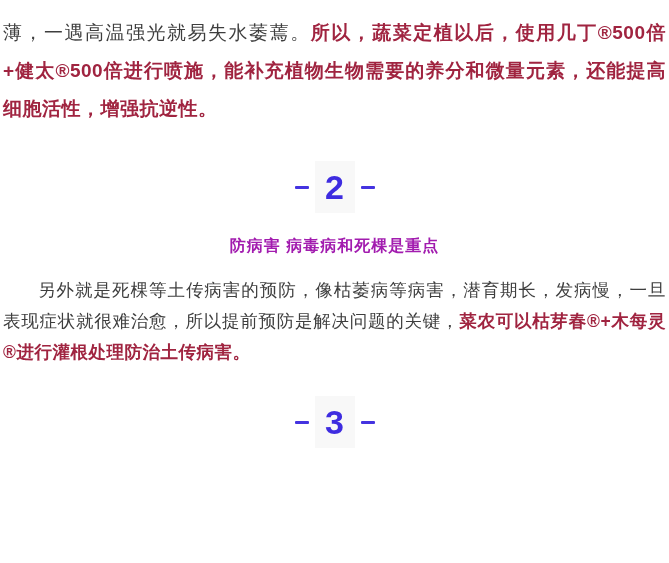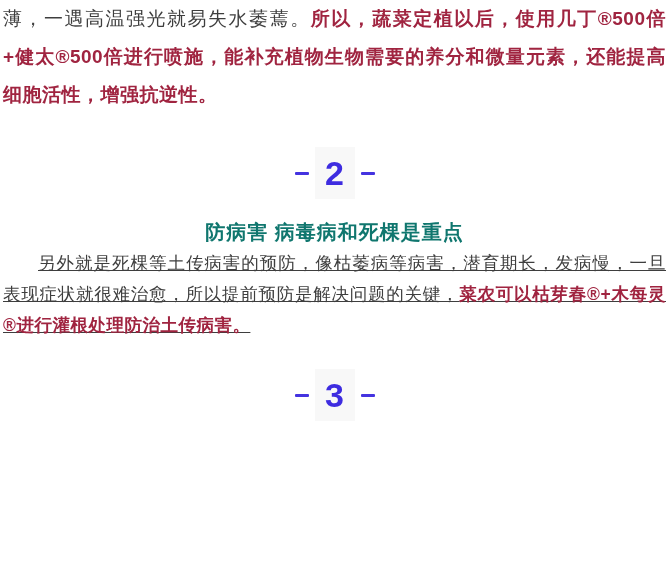--- a/index.html
+++ b/index.html
@@ -6,21 +6,21 @@
   html, body {
     width: 669px;
     height: 563px;
     background: #ffffff;
     overflow: hidden;
     font-family: "Liberation Sans", "DejaVu Sans", sans-serif;
   }
   .article {
     width: 669px;
     height: 479px;
-    padding: 0 3px 0 3px;
+    padding: 14px 3px 0 3px;
   }
   .para {
     text-align: justify;
     color: #3e3e3e;
     letter-spacing: 0.5px;
   }
   .para-lead {
     font-size: 19px;
     line-height: 38px;
   }
@@ -56,30 +56,30 @@
     line-height: 1;
   }
   .dash {
     width: 14px;
     height: 3px;
     background: #4433e0;
     border-radius: 1px;
   }
   .section-heading {
     text-align: center;
-    font-size: 20px;
+    font-size: 16px;
     font-weight: bold;
-    color: #0f766e;
+    color: #a21caf;
     line-height: 24px;
     letter-spacing: 1px;
   }
   .heading-2 { margin-top: 21px; }
   .heading-3 { margin-top: 20px; }
   .para-2 { margin-top: 36px; }
-  .para-3 { margin-top: 4px; text-decoration: underline; }
+  .para-3 { margin-top: 17px; }
 </style>
 </head>
 <body>
 
 <div class="article">
 
   <p class="para para-lead"><span>薄，一遇高温强光就易失水萎蔫。</span><span class="em-red">所以，蔬菜定植以后，使用几丁®500倍+健太®500倍进行喷施，能补充植物生物需要的养分和微量元素，还能提高细胞活性，增强抗逆性。</span></p>
 
   <div class="section-number-block number-2-block">
     <span class="dash"></span>

